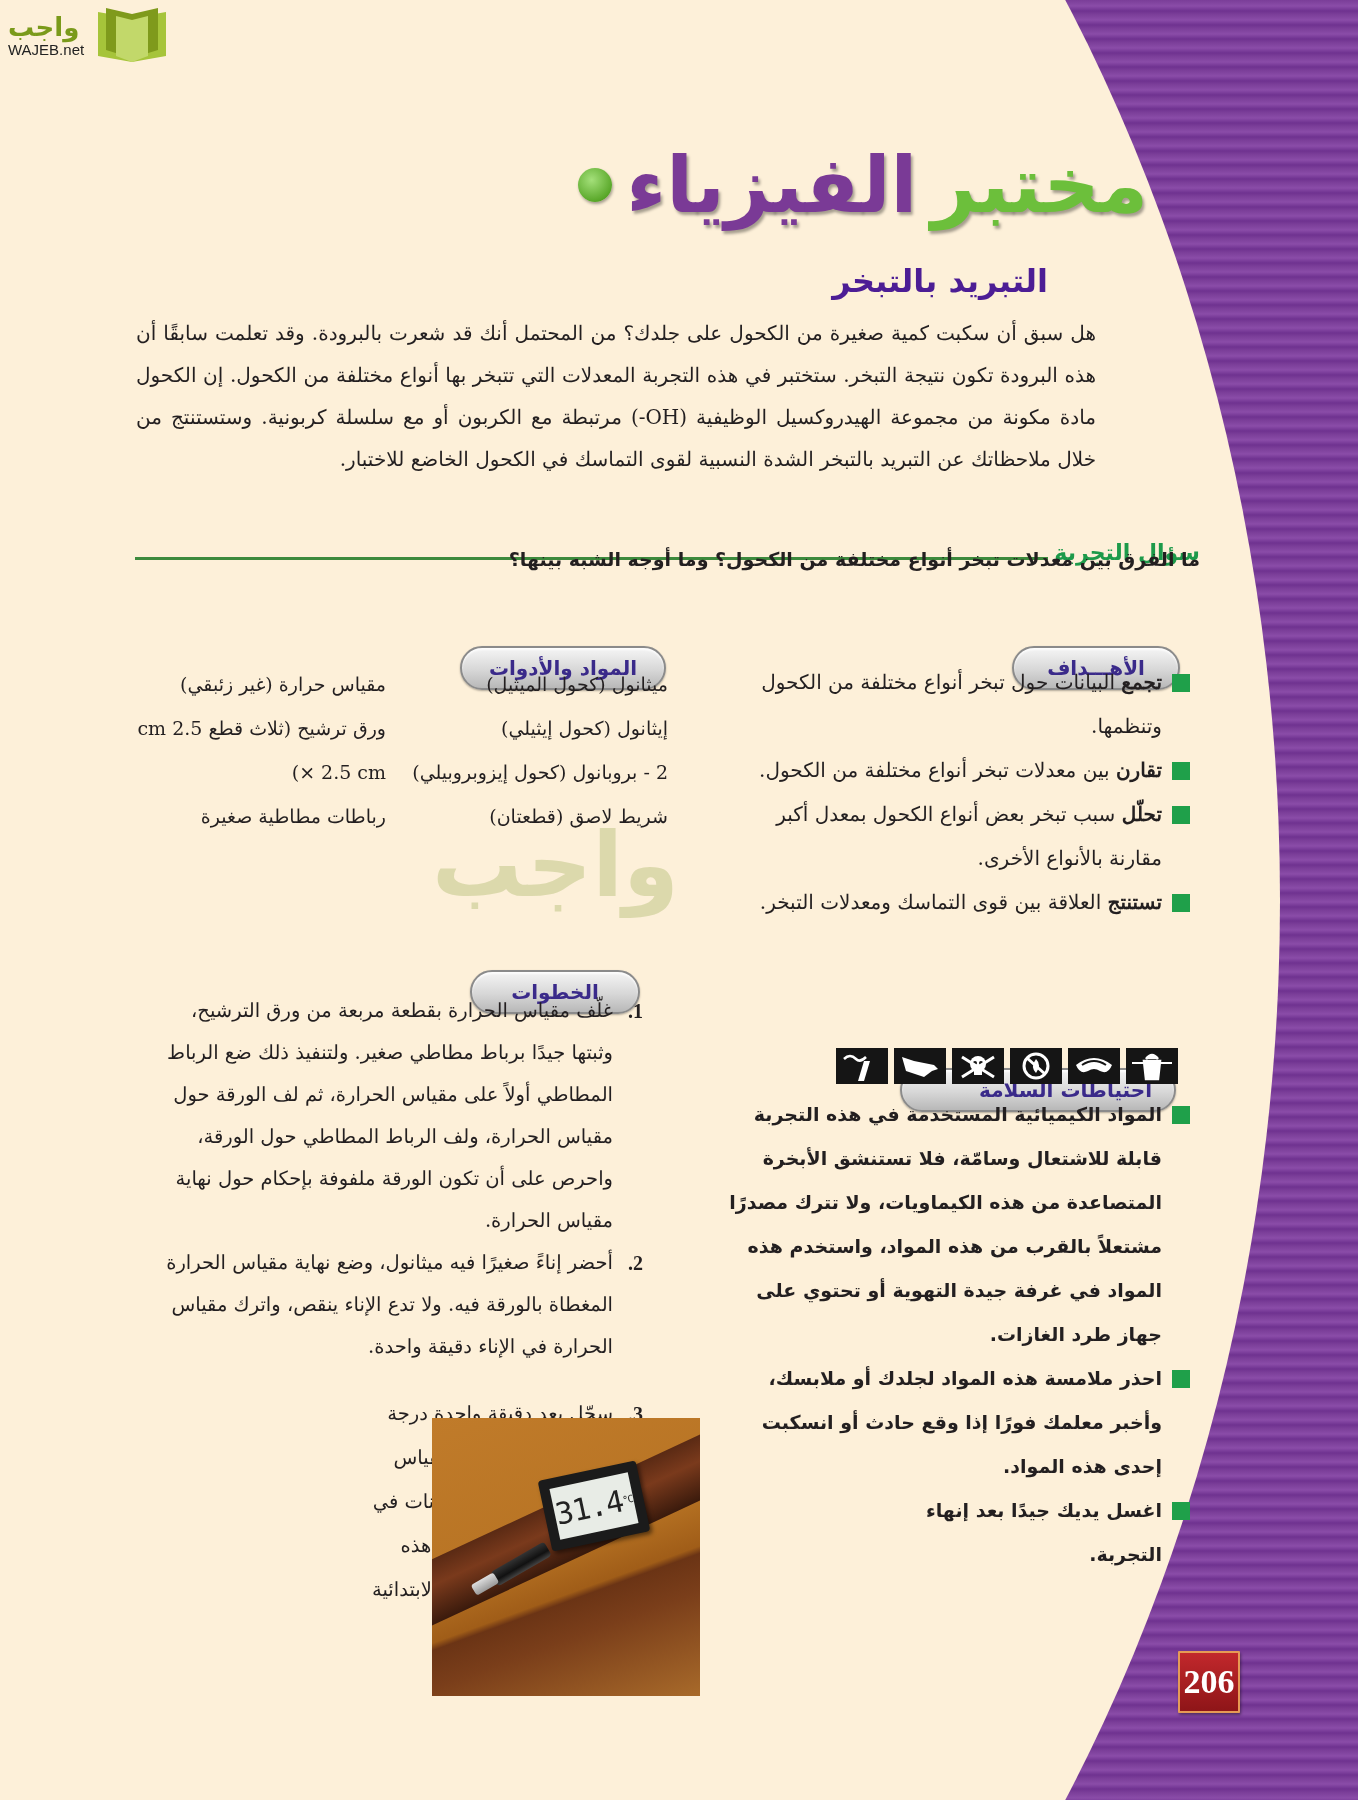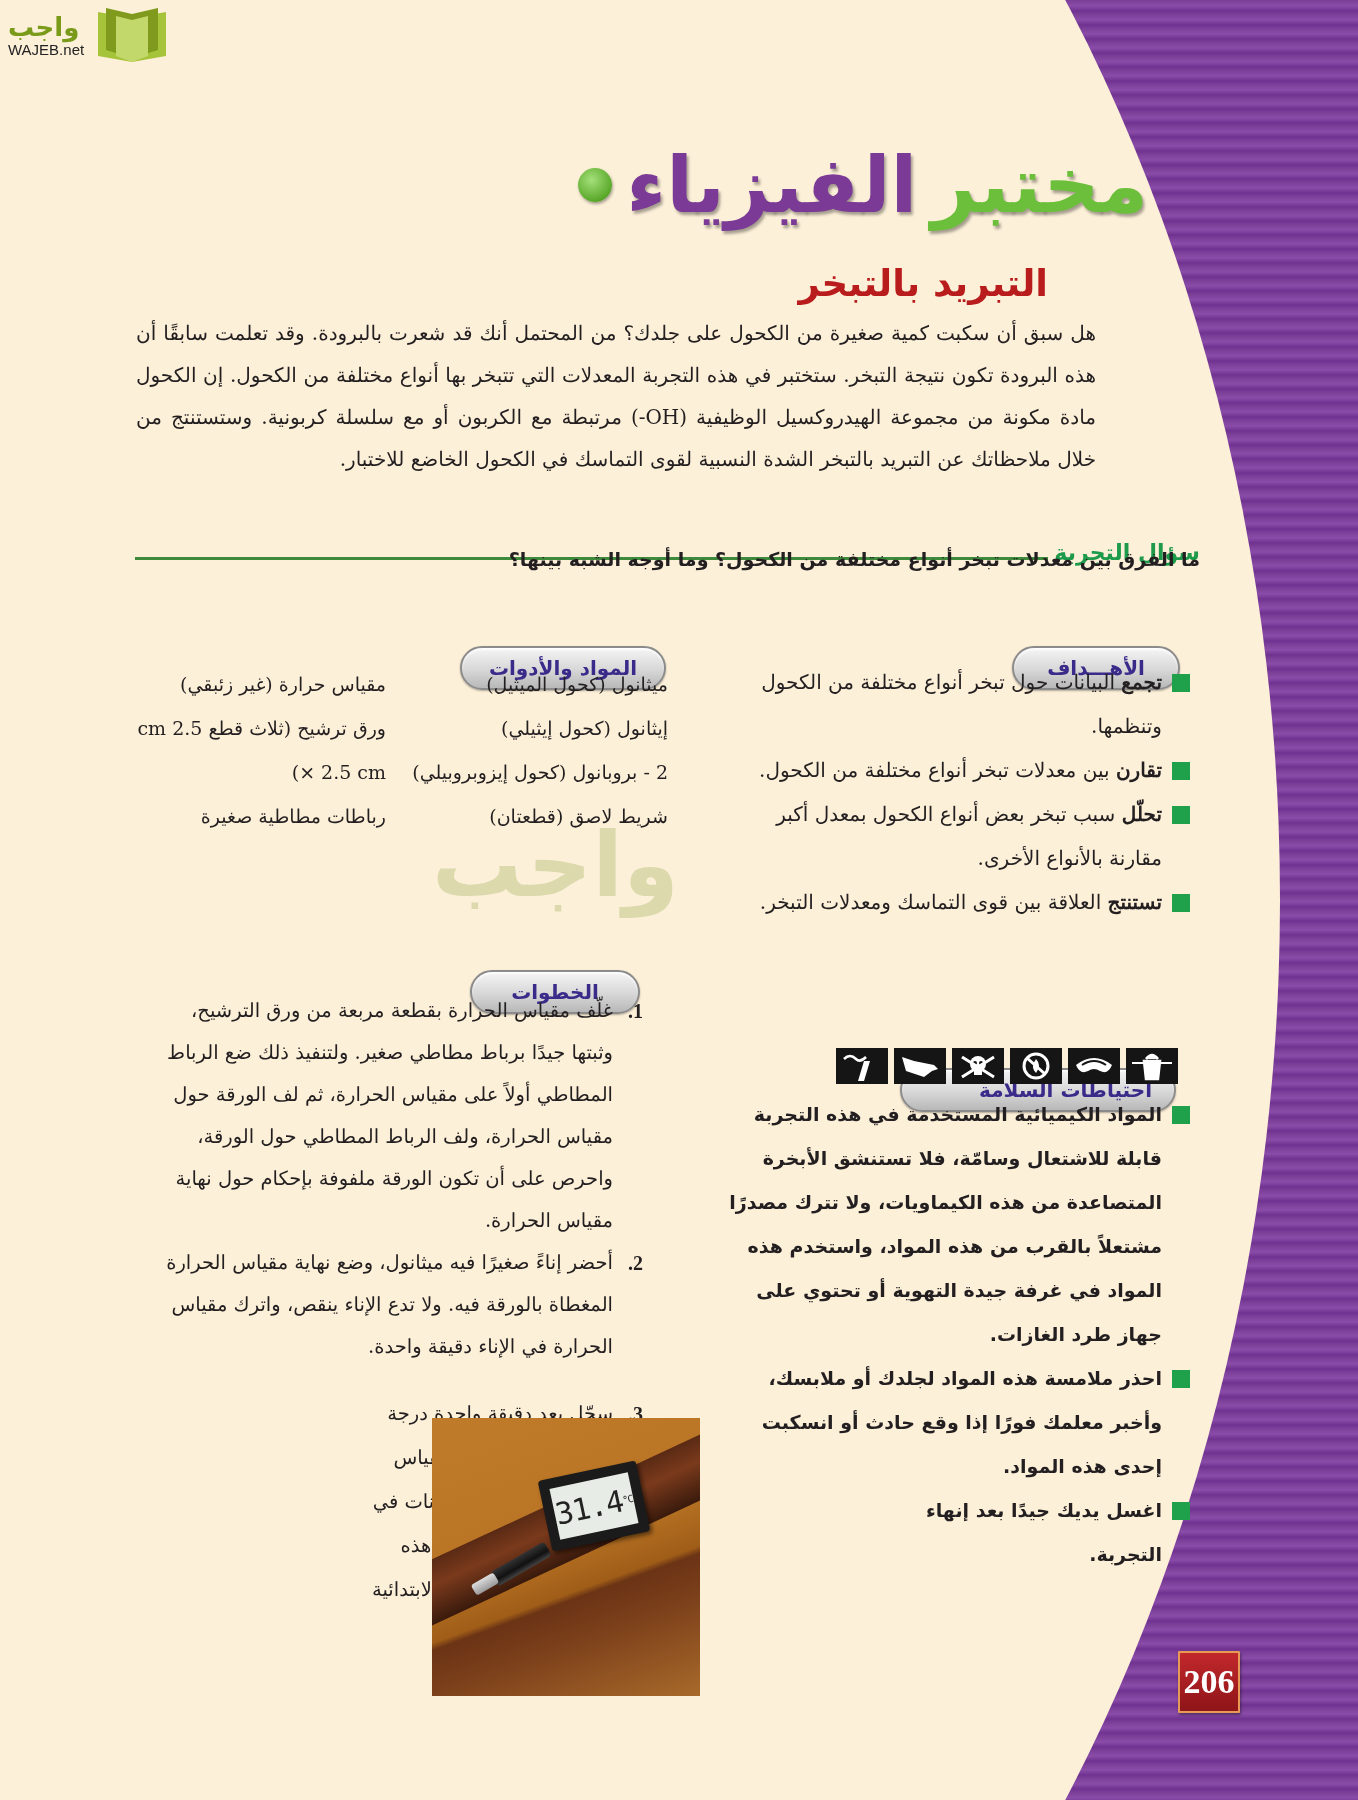--- a/index.html
+++ b/index.html
@@ -31,21 +31,21 @@
     font-family: "DejaVu Sans", sans-serif; font-weight: bold; font-size: 78px;
     letter-spacing: -2px; display: flex; align-items: center; gap: 14px;
     text-shadow: 2px 3px 3px rgba(0,0,0,0.35);
   }
   .title-green { color: #6cbf3b; }
   .title-purple { color: #7a3a96; }
   .title-dot { width: 34px; height: 34px; border-radius: 50%; background: radial-gradient(circle at 40% 35%, #a4e07a, #5aa82a 70%, #3f7a1c); box-shadow: 1px 2px 3px rgba(0,0,0,.35); }
 
   .subtitle {
     position: absolute; right: 310px; top: 262px; direction: rtl;
-    font-family: "DejaVu Sans", sans-serif; font-weight: bold; font-size: 37px; color: #b91c1c;
+    font-family: "DejaVu Sans", sans-serif; font-weight: bold; font-size: 32px; color: #4c1d95;
   }
 
   .intro {
     position: absolute; right: 262px; top: 312px; width: 960px; direction: rtl; text-align: justify;
     font-family: "DejaVu Serif", serif; font-size: 20px; line-height: 42px; color: #231f20;
   }
 
   .question-head {
     position: absolute; right: 158px; left: 135px; top: 506px; height: 36px; direction: rtl; display: flex; align-items: center; margin-top: 28px;
   }

